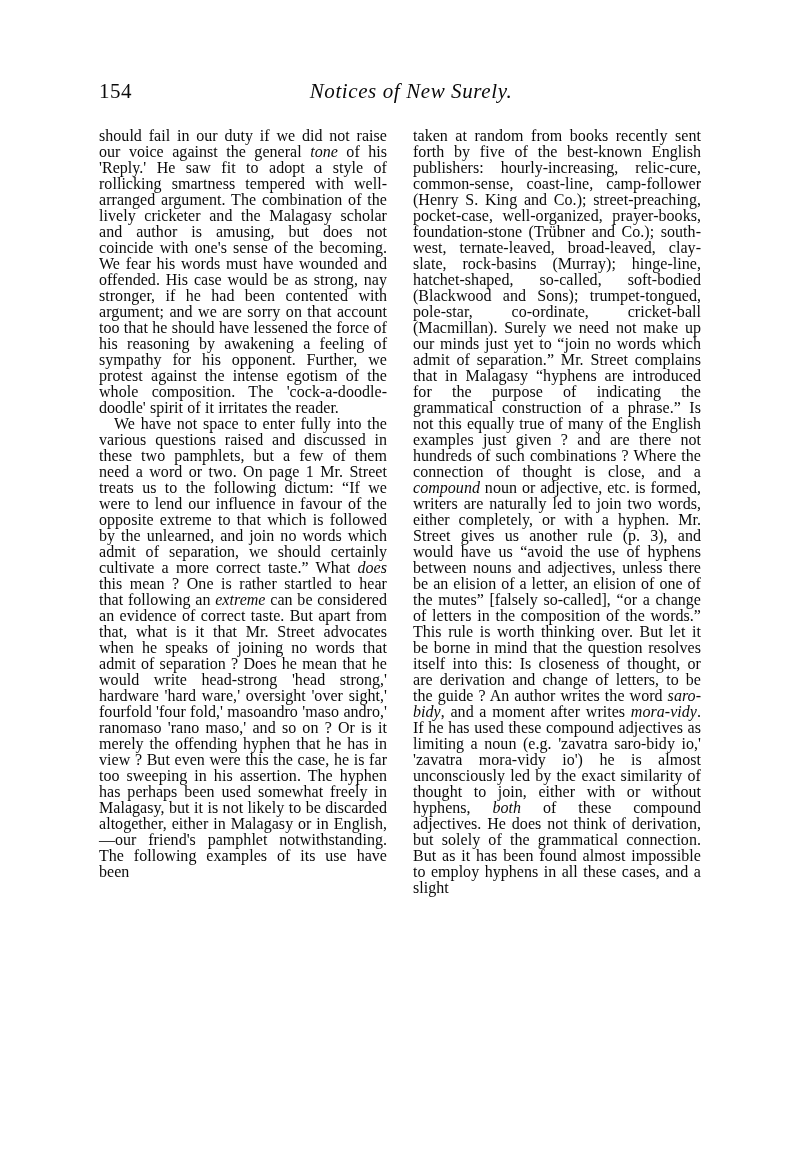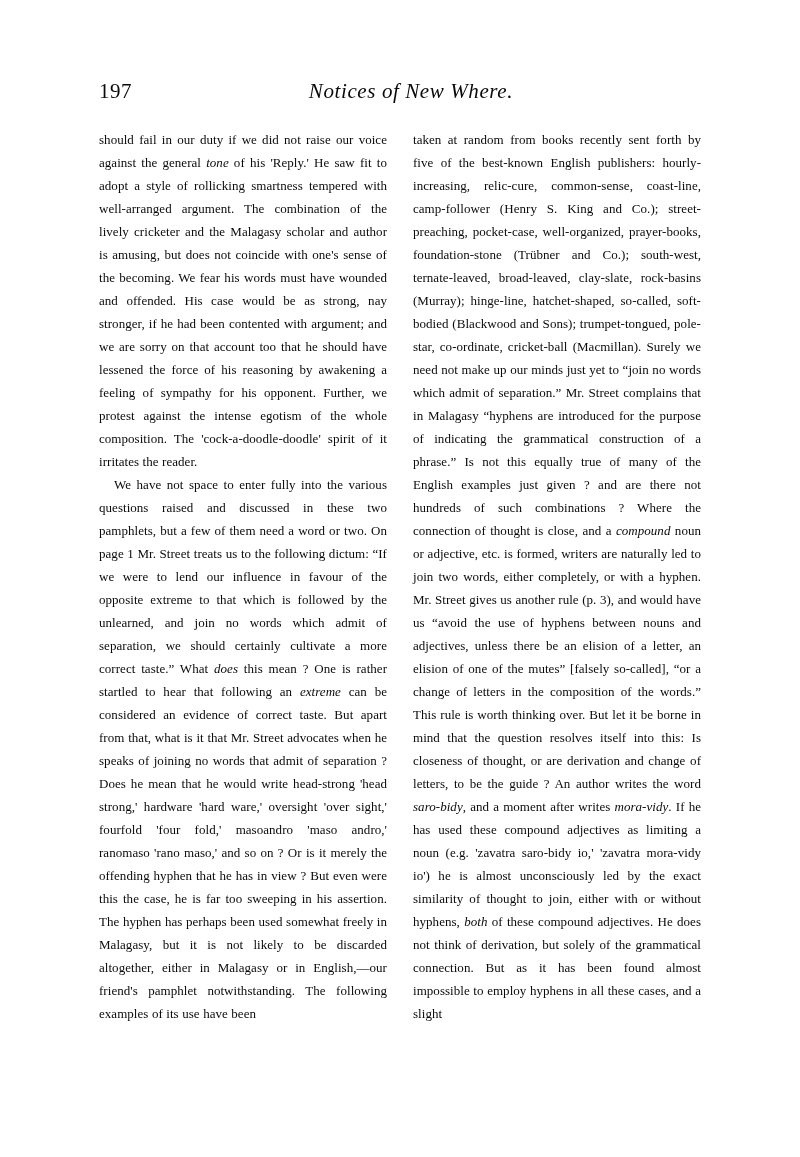--- a/index.html
+++ b/index.html
@@ -54,22 +54,22 @@
     position: absolute;
     left: 99px;
     top: 128px;
     width: 602px;
     height: 935px;
   }
   .col {
     position: absolute;
     top: 0;
     width: 288px;
-    font-size: 13px;
-    line-height: 23px;
+    font-size: 16px;
+    line-height: 16px;
     text-align: justify;
     text-justify: inter-word;
     letter-spacing: 0.04px;
     word-spacing: 0.2px;
     hyphens: none;
   }
   .col-left  { left: 0px; }
   .col-right { left: 314px; }
 
   .col p {
@@ -84,22 +84,22 @@
   .col p:last-child { margin-bottom: 16px; }
 
   i, em { font-style: italic; }
 </style>
 </head>
 <body>
 
 <div class="page">
 
   <div class="running-head">
-    <span class="folio">197</span>
-    <span class="head-title">Notices of New Where.</span>
+    <span class="folio">154</span>
+    <span class="head-title">Notices of New Surely.</span>
   </div>
 
   <div class="columns">
     <div class="col col-left">
         <p><span>should fail in our duty if we did not raise our voice against the general </span><i>tone</i><span> of his 'Reply.' He saw fit to adopt a style of rollicking smartness tempered with well-arranged argument. The combination of the lively cricketer and the Malagasy scholar and author is amusing, but does not coincide with one's sense of the becoming. We fear his words must have wounded and offended. His case would be as strong, nay stronger, if he had been contented with argument; and we are sorry on that account too that he should have lessened the force of his reasoning by awakening a feeling of sympathy for his opponent. Further, we protest against the intense egotism of the whole composition. The 'cock-a-doodle-doodle' spirit of it irritates the reader.</span></p>
         <p class="indent"><span>We have not space to enter fully into the various questions raised and discussed in these two pamphlets, but a few of them need a word or two. On page 1 Mr. Street treats us to the following dictum: “If we were to lend our influence in favour of the opposite extreme to that which is followed by the unlearned, and join no words which admit of separation, we should certainly cultivate a more correct taste.” What </span><i>does</i><span> this mean ? One is rather startled to hear that following an </span><i>extreme</i><span> can be considered an evidence of correct taste. But apart from that, what is it that Mr. Street advocates when he speaks of joining no words that admit of separation ? Does he mean that he would write head-strong 'head strong,' hardware 'hard ware,' oversight 'over sight,' fourfold 'four fold,' masoandro 'maso andro,' ranomaso 'rano maso,' and so on ? Or is it merely the offending hyphen that he has in view ? But even were this the case, he is far too sweeping in his assertion. The hyphen has perhaps been used somewhat freely in Malagasy, but it is not likely to be discarded altogether, either in Malagasy or in English,—our friend's pamphlet notwithstanding. The following examples of its use have been</span></p>
       </div>
     <div class="col col-right">
         <p><span>taken at random from books recently sent forth by five of the best-known English publishers: hourly-increasing, relic-cure, common-sense, coast-line, camp-follower (Henry S. King and Co.); street-preaching, pocket-case, well-organized, prayer-books, foundation-stone (Trübner and Co.); south-west, ternate-leaved, broad-leaved, clay-slate, rock-basins (Murray); hinge-line, hatchet-shaped, so-called, soft-bodied (Blackwood and Sons); trumpet-tongued, pole-star, co-ordinate, cricket-ball (Macmillan). Surely we need not make up our minds just yet to “join no words which admit of separation.” Mr. Street complains that in Malagasy “hyphens are introduced for the purpose of indicating the grammatical construction of a phrase.” Is not this equally true of many of the English examples just given ? and are there not hundreds of such combinations ? Where the connection of thought is close, and a </span><i>compound</i><span> noun or adjective, etc. is formed, writers are naturally led to join two words, either completely, or with a hyphen. Mr. Street gives us another rule (p. 3), and would have us “avoid the use of hyphens between nouns and adjectives, unless there be an elision of a letter, an elision of one of the mutes” [falsely so-called], “or a change of letters in the composition of the words.” This rule is worth thinking over. But let it be borne in mind that the question resolves itself into this: Is closeness of thought, or are derivation and change of letters, to be the guide ? An author writes the word </span><i>saro-bidy</i><span>, and a moment after writes </span><i>mora-vidy</i><span>. If he has used these compound adjectives as limiting a noun (e.g. 'zavatra saro-bidy io,' 'zavatra mora-vidy io') he is almost unconsciously led by the exact similarity of thought to join, either with or without hyphens, </span><i>both</i><span> of these compound adjectives. He does not think of derivation, but solely of the grammatical connection. But as it has been found almost impossible to employ hyphens in all these cases, and a slight</span></p>
       </div>

